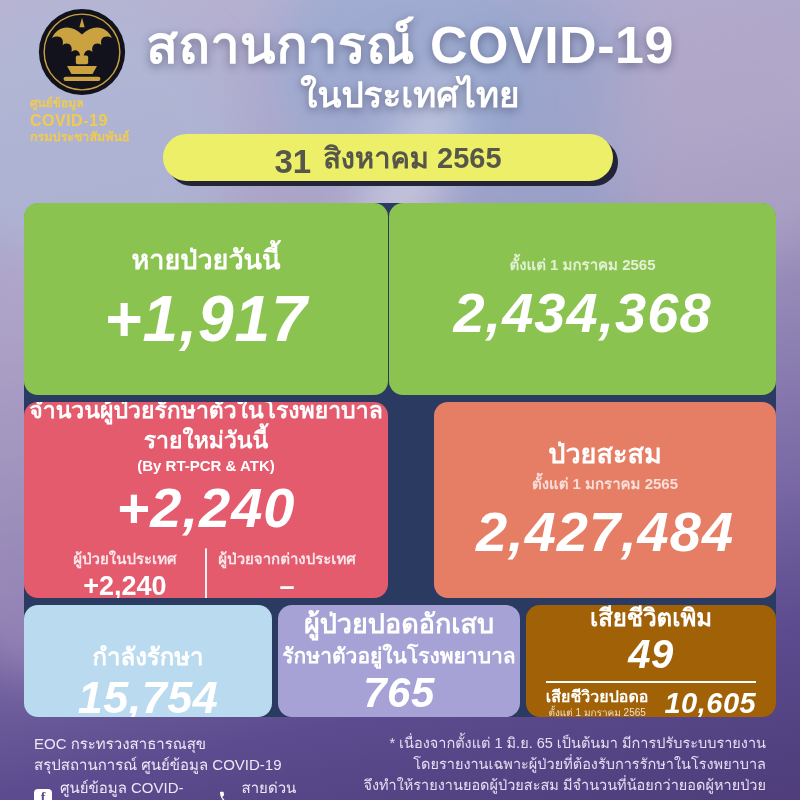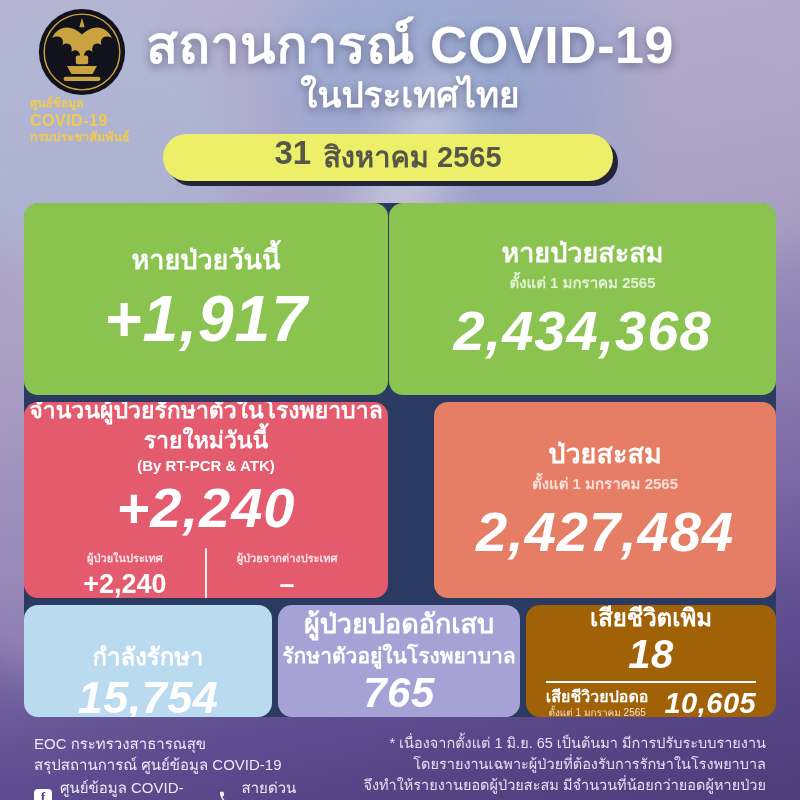--- a/index.html
+++ b/index.html
@@ -34,21 +34,21 @@
   }
   .sub-title{
     font-size:35px; font-weight:bold; line-height:1.1; margin-top:0px;
     text-shadow:0 3px 8px rgba(25,25,50,.4);
   }
 
   .date-pill{
     position:absolute; left:163px; top:134px; width:450px; height:47px;
     background:#edef69; border-radius:26px;
     box-shadow:5px 5px 0 #23233a;
-    display:flex; align-items:flex-start; justify-content:center; gap:12px;
+    display:flex; align-items:flex-end; justify-content:center; gap:12px;
     color:#56574a; font-weight:bold;
   }
   .date-day{ font-size:33px; }
   .date-rest{ font-size:29px; }
 
   
   .grid{
     position:absolute; left:24px; top:203px; width:752px; height:514px;
     background:#2b3a60; border-radius:16px;
     display:flex; flex-direction:column; gap:7px;
@@ -74,21 +74,21 @@
   .c-value-xl{ font-size:64px; font-weight:bold; font-style:italic; letter-spacing:1px; line-height:1.1; margin-top:6px; }
   .c-value-lg{ font-size:56px; font-weight:bold; font-style:italic; letter-spacing:1px; line-height:1.1; margin-top:8px; }
   .c-value-md{ font-size:56px; font-weight:bold; font-style:italic; letter-spacing:1px; line-height:1.05; margin-top:4px; }
   .c-value-sm{ font-size:45px; font-weight:bold; font-style:italic; letter-spacing:.5px; line-height:1.05; margin-top:2px; }
 
   .method{ font-size:15px; font-weight:bold; line-height:1.2; margin-top:1px; }
 
   .split{ display:flex; align-items:center; justify-content:center; margin-top:10px; width:100%; }
   .split-col{ width:44%; }
   .split-div{ width:2px; height:56px; background:rgba(255,255,255,.9); border-radius:2px; }
-  .split-label{ font-size:11px; font-weight:bold; color:rgba(255,255,255,.85); line-height:1.3; }
+  .split-label{ font-size:15px; font-weight:bold; color:rgba(255,255,255,.85); line-height:1.3; }
   .split-value{ font-size:27px; font-weight:bold; line-height:1.2; margin-top:2px; }
 
   .deaths-line{ width:84%; border-top:2px solid #fff; margin:6px auto 4px; }
   .deaths-bottom{ display:flex; align-items:center; justify-content:center; gap:16px; }
   .deaths-cum-label{ font-size:16px; font-weight:bold; line-height:1.15; }
   .deaths-cum-since{ font-size:10px; color:rgba(255,255,255,.8); line-height:1.2; }
   .deaths-cum-value{ font-size:29px; font-weight:bold; font-style:italic; letter-spacing:.5px; }
 
   
   .footer{
@@ -145,21 +145,20 @@
   </div>
 
   <div class="grid">
 
     <div class="row1">
       <div class="card card-green">
         <div class="c-title">หายป่วยวันนี้</div>
         <div class="c-value-xl">+1,917</div>
       </div>
       <div class="card card-green">
-        <div class="c-title">หายป่วยสะสม</div>
         <div class="c-since">ตั้งแต่ 1 มกราคม 2565</div>
         <div class="c-value-lg">2,434,368</div>
       </div>
     </div>
 
     <div class="row2">
       <div class="card card-red">
         <div class="c-title-sm">จำนวนผู้ป่วยรักษาตัวในโรงพยาบาล</div>
         <div class="c-title-sm">รายใหม่วันนี้</div>
         <div class="method">(By RT-PCR &amp; ATK)</div>
@@ -188,21 +187,21 @@
         <div class="c-title" style="font-size:24px;margin-top:40px;">กำลังรักษา</div>
         <div class="c-value-sm">15,754</div>
       </div>
       <div class="card card-lav">
         <div class="c-title-sm" style="font-size:27px;">ผู้ป่วยปอดอักเสบ</div>
         <div class="c-title-sm" style="font-size:21px;">รักษาตัวอยู่ในโรงพยาบาล</div>
         <div class="c-value-sm" style="font-size:42px;">765</div>
       </div>
       <div class="card card-gray">
         <div class="c-title" style="font-size:24px;">เสียชีวิตเพิ่ม</div>
-        <div class="c-value-sm" style="font-size:40px; margin-top:0;">18</div>
+        <div class="c-value-sm" style="font-size:40px; margin-top:0;">49</div>
         <div class="deaths-line"></div>
         <div class="deaths-bottom">
           <div>
             <div class="deaths-cum-label">เสียชีวิวยปอดอ</div>
             <div class="deaths-cum-since">ตั้งแต่ 1 มกราคม 2565</div>
           </div>
           <div class="deaths-cum-value">10,605</div>
         </div>
       </div>
     </div>

